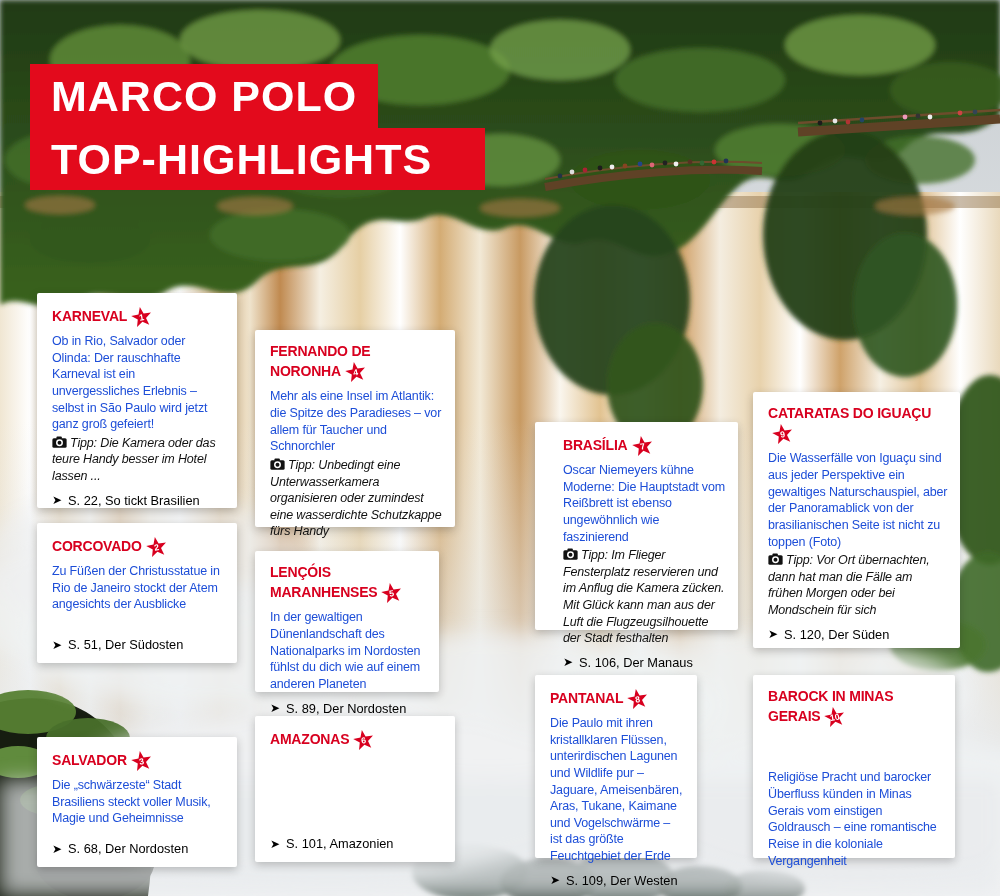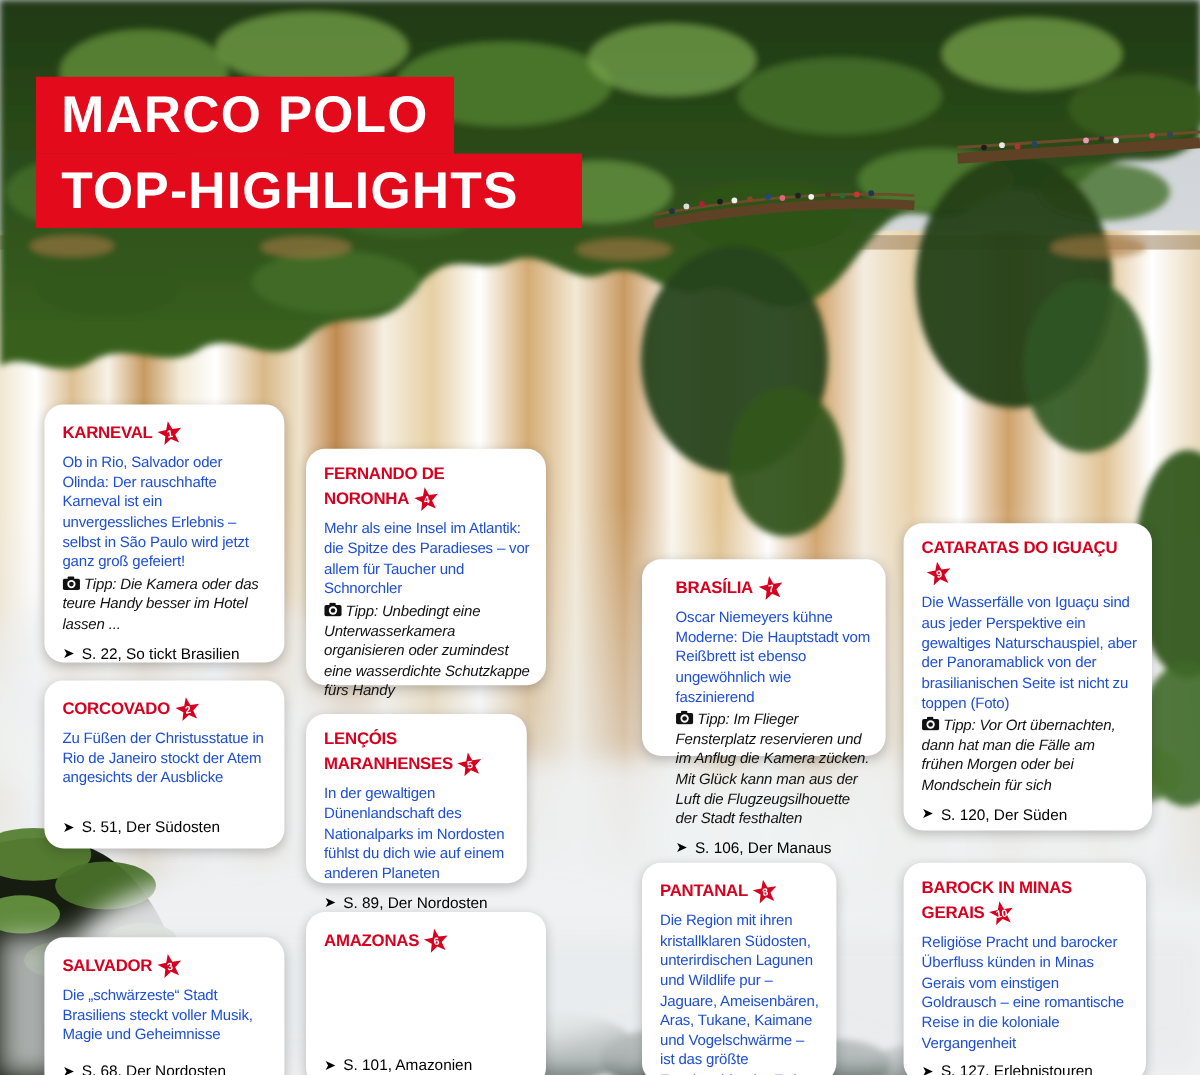--- a/index.html
+++ b/index.html
@@ -14,24 +14,24 @@
   .banner {
     position:absolute; background:#e30a1c; color:#ffffff;
     font-weight:bold; letter-spacing:1px; display:flex; align-items:center;
     z-index:3;
   }
   .banner-line1 { left:30px; top:64px; width:327px; height:64px; padding-left:21px; font-size:43px; }
   .banner-line2 { left:30px; top:128px; width:434px; height:62px; padding-left:21px; font-size:43px; }
 
   
   .card {
-    position:absolute; background:#ffffff; border-radius:16px;
+    position:absolute; background:#ffffff; border-radius:2px;
     box-shadow:0 3px 9px rgba(30,30,30,.25);
     padding:12px 12px 11px 15px; box-sizing:border-box;
-    display:flex; flex-direction:column; z-index:2;margin-top:44px;
+    display:flex; flex-direction:column; z-index:2;
   }
   .card-title-row { line-height:1.15; margin-bottom:3px; }
   .card-title {
     color:#d8001f; font-weight:bold; font-size:14px; letter-spacing:-0.2px;
   }
   .star-badge {
     display:inline-block; width:23px; height:23px; margin-left:3px;
     vertical-align:-7px; transform:rotate(-10deg);
   }
   .star-badge text {
@@ -53,24 +53,24 @@
   }
   .arrow-icon { font-size:12px; line-height:1; color:#000; }
 
   
   .c1  { left:37px;  top:293px; width:200px; height:215px; }
   .c2  { left:37px;  top:523px; width:200px; height:140px; }
   .c3  { left:37px;  top:737px; width:200px; height:130px; }
   .c4  { left:255px; top:330px; width:200px; height:197px; }
   .c5  { left:255px; top:551px; width:184px; height:141px; }
   .c6  { left:255px; top:716px; width:200px; height:146px; }
-  .c7  { left:535px; top:422px; width:203px; height:164px;padding-left:28px; }
+  .c7  { left:535px; top:422px; width:203px; height:208px;padding-left:28px; }
   .c8  { left:535px; top:675px; width:162px; height:183px; }
   .c9  { left:753px; top:392px; width:207px; height:256px; }
-  .c10 { left:753px; top:675px; width:202px; height:183px; }
+  .c10 { left:753px; top:675px; width:202px; height:183px;gap:36px; }
 </style>
 </head>
 <body>
 
 <div class="stage">
 
   <svg class="bg-svg" viewBox="0 0 1000 896" preserveAspectRatio="none" aria-hidden="true">
     <defs>
       <linearGradient id="gMist" x1="0" y1="0" x2="0" y2="1">
         <stop offset="0" stop-color="#c9ced2"></stop>
@@ -350,21 +350,21 @@
       </div>
   </div>
 
   <div class="card c8">
     <div class="card-title-row">
       <span class="card-title">PANTANAL</span><svg class="star-badge" viewBox="0 0 24 24">
           <polygon points="12,2 14.7,9.28 22.46,9.6 16.37,14.42 18.47,21.9 12,17.6 5.53,21.9 7.63,14.42 1.54,9.6 9.3,9.28" fill="#d8001f"></polygon>
           <text x="12" y="16">8</text>
         </svg>
     </div>
-    <p class="card-body">Die Region mit ihren kristallklaren Südosten, unterirdischen Lagunen und Wildlife pur – Jaguare, Ameisenbären, Aras, Tukane, Kaimane und Vogelschwärme – ist das größte Feuchtgebiet der Erde</p>
+    <p class="card-body">Die Paulo mit ihren kristallklaren Flüssen, unterirdischen Lagunen und Wildlife pur – Jaguare, Ameisenbären, Aras, Tukane, Kaimane und Vogelschwärme – ist das größte Feuchtgebiet der Erde</p>
     <div class="card-footer">
         <span class="arrow-icon">➤</span>
         <span>S. 109, Der Westen</span>
       </div>
   </div>
 
   <div class="card c9">
     <div class="card-title-row">
       <span class="card-title">CATARATAS DO IGUAÇU</span><svg class="star-badge" viewBox="0 0 24 24">
           <polygon points="12,2 14.7,9.28 22.46,9.6 16.37,14.42 18.47,21.9 12,17.6 5.53,21.9 7.63,14.42 1.54,9.6 9.3,9.28" fill="#d8001f"></polygon>

